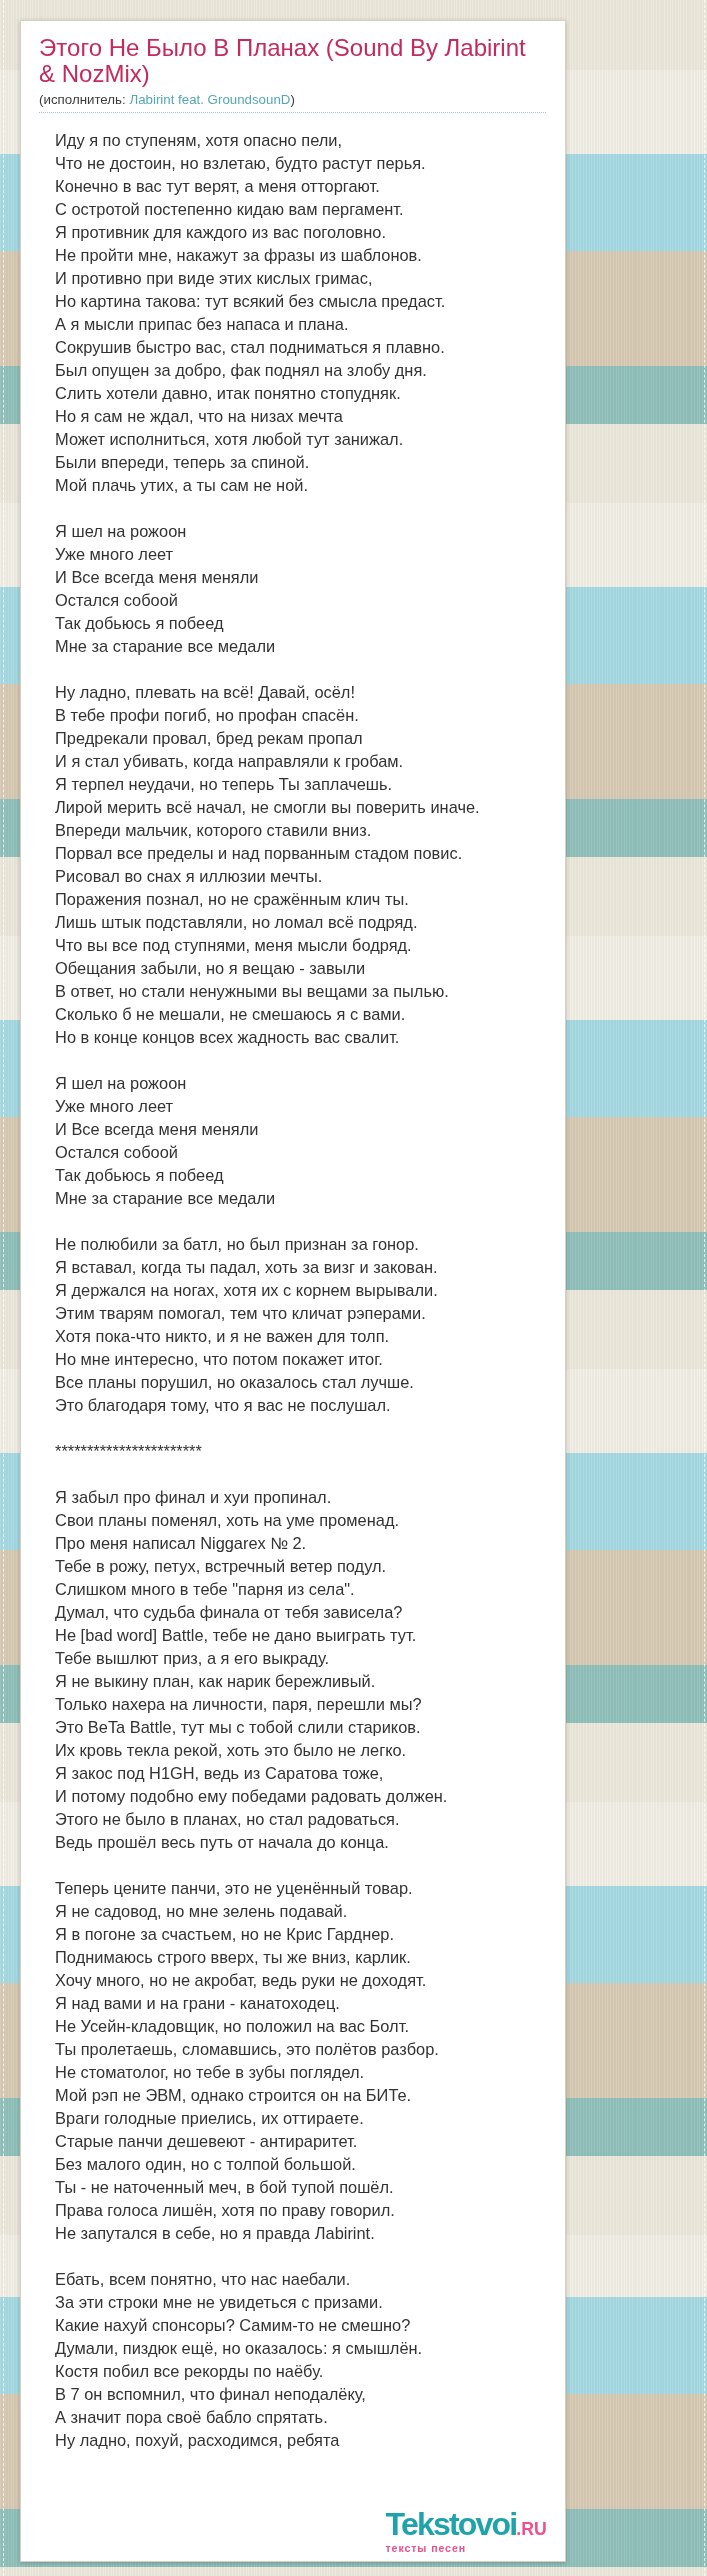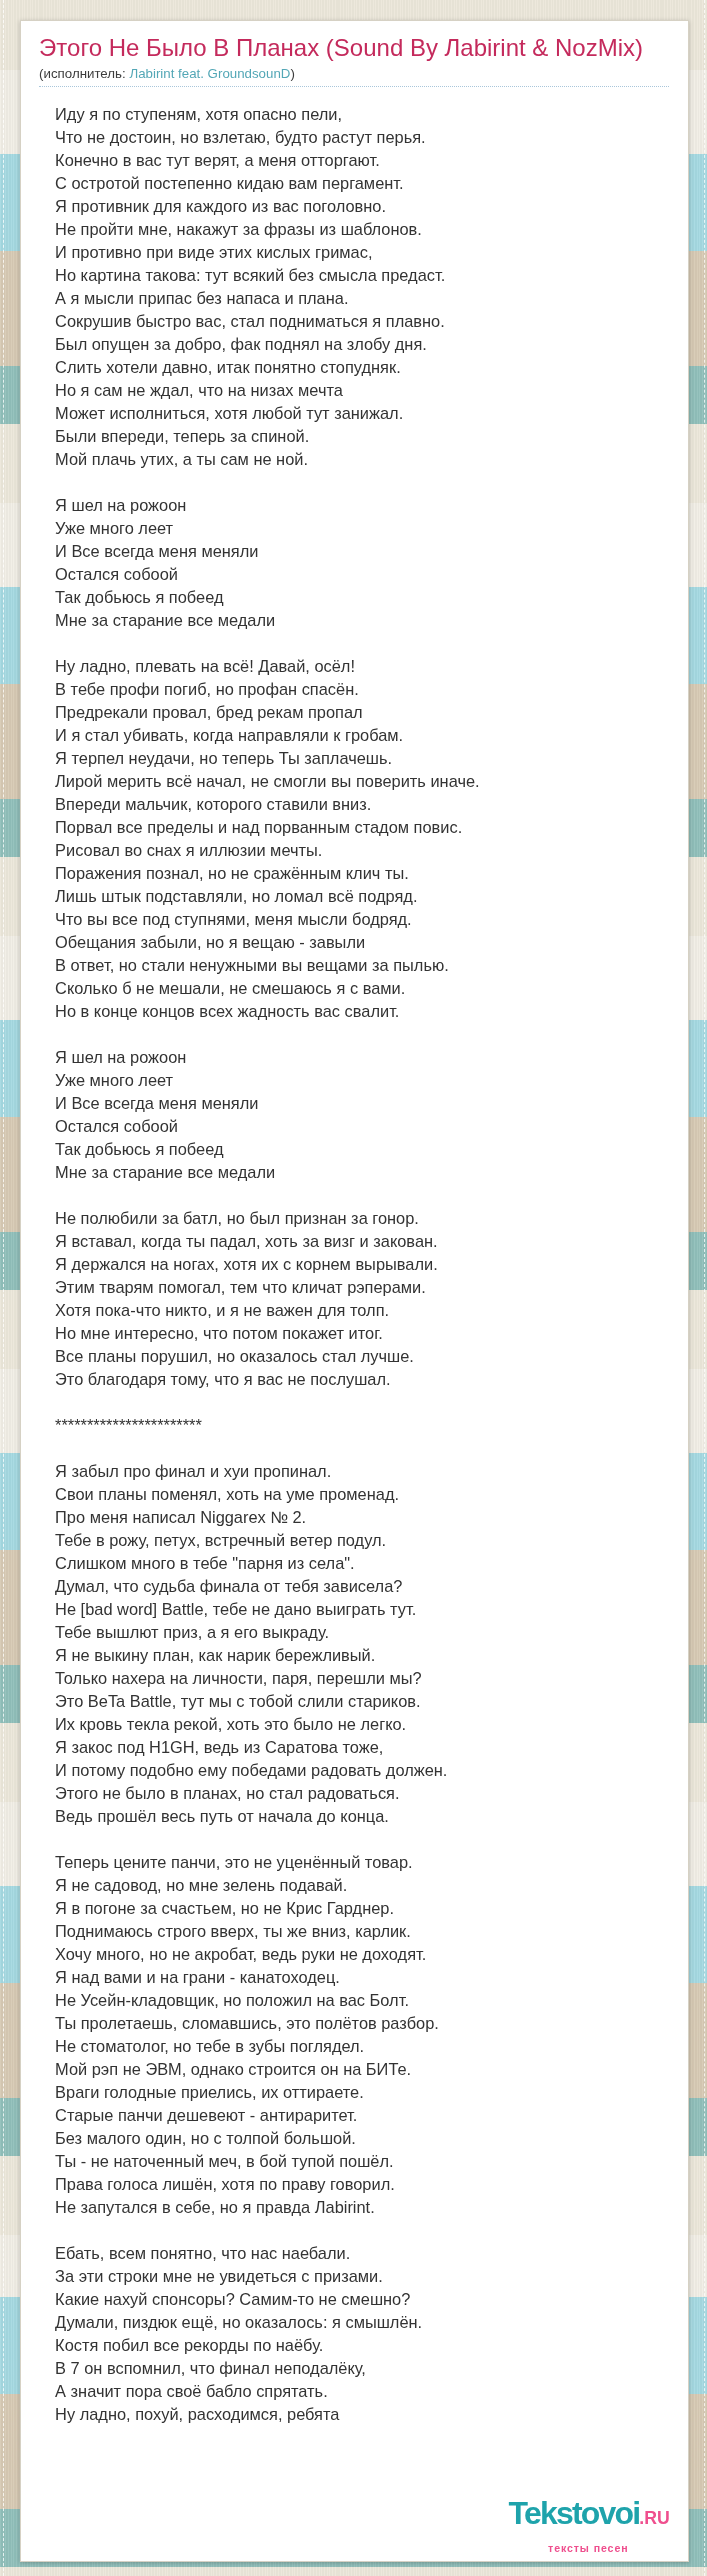--- a/index.html
+++ b/index.html
@@ -18,21 +18,21 @@
     background-position:0 0, 0 -279px;
   }
   body::before, body::after{
     content:"";position:absolute;top:0;bottom:0;width:0;
     border-left:1.8px dashed rgba(255,255,255,0.75);
   }
   body::before{left:2.7px;}
   body::after{right:2.7px;}
 
   .card{
-    position:absolute;left:19.5px;top:19.5px;width:669px;height:2542px;
+    position:absolute;left:19.5px;top:19.5px;width:546px;height:2542px;
     box-sizing:border-box;background:#ffffff;
     border:0.9px solid #d6d1c4;
     box-shadow:0 0.9px 4.4px rgba(0,0,0,0.22);
     padding:14px 18.6px;
   }
   h1.song-title{
     margin:0;font-size:24px;line-height:26.5px;font-weight:400;
     color:#c42a5c;letter-spacing:0;
   }
   .artist-line{
@@ -42,32 +42,32 @@
   .dotted-sep{
     margin:3.5px 0 0;height:0;border-bottom:0.9px dotted #a9c6da;
   }
   .lyrics{
     margin-top:8px;font-size:16.4px;line-height:23px;color:#333333;
   }
   .stanza{margin:16px;}
   .stanza + .stanza{margin-top:23px;}
 
   .logo{
-    position:absolute;right:17.7px;bottom:7px;text-align:center;line-height:1;
+    position:absolute;right:17.7px;bottom:7px;text-align:left;line-height:1;
     cursor:pointer;
   }
   .logo-main{
     font-weight:bold;font-size:32px;letter-spacing:-1.8px;color:#1ea3ab;
   }
   .logo-tld{
     font-weight:bold;font-size:17.7px;color:#ef4f8e;letter-spacing:0;
   }
   .logo-tagline{
     font-weight:bold;font-size:10.6px;color:#ef4f8e;letter-spacing:0.9px;
-    margin-top:14px;padding-right:1.8px;
+    margin-top:3px;padding-right:1.8px;
   }
 </style>
 </head>
 <body>
 
 <div class="card">
   <h1 class="song-title">Этого Не Было В Планах (Sound By Лabirint &amp; NozMix)</h1>
   <div class="artist-line"><span>(исполнитель: </span><a>Лabirint feat. GroundsounD</a><span>)</span></div>
   <div class="dotted-sep"></div>
   <div class="lyrics" id="lyrics">

